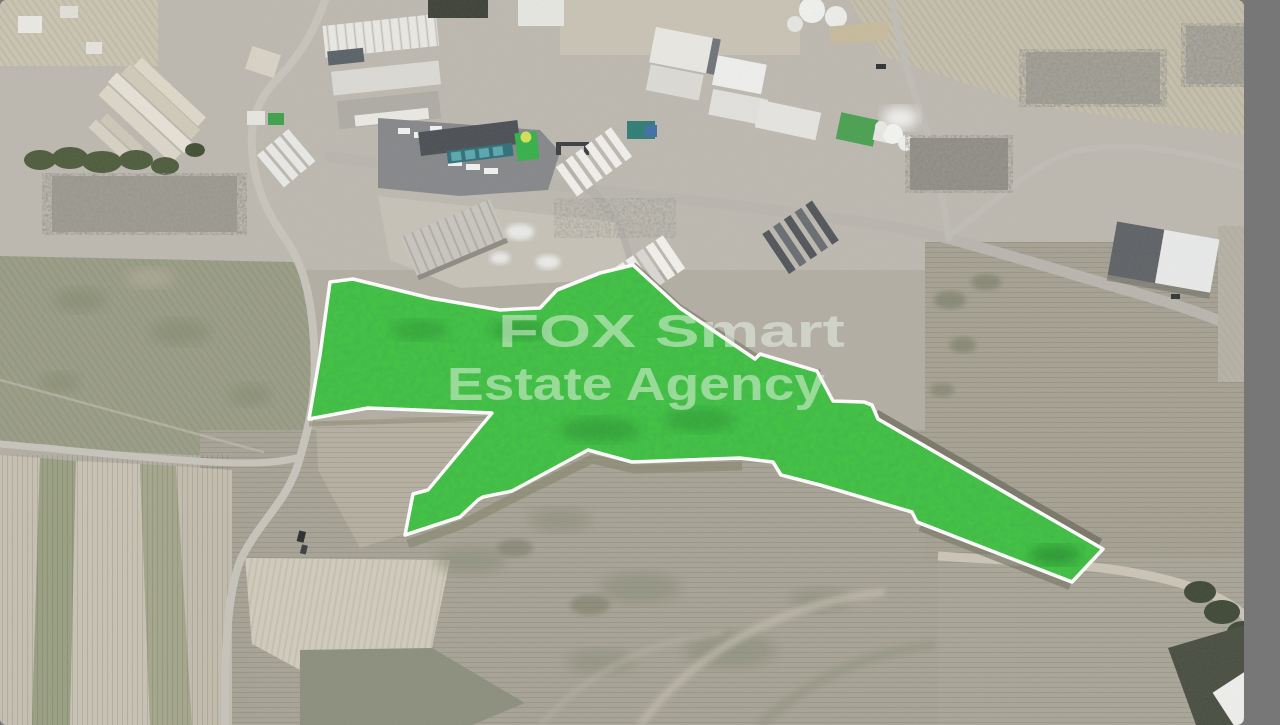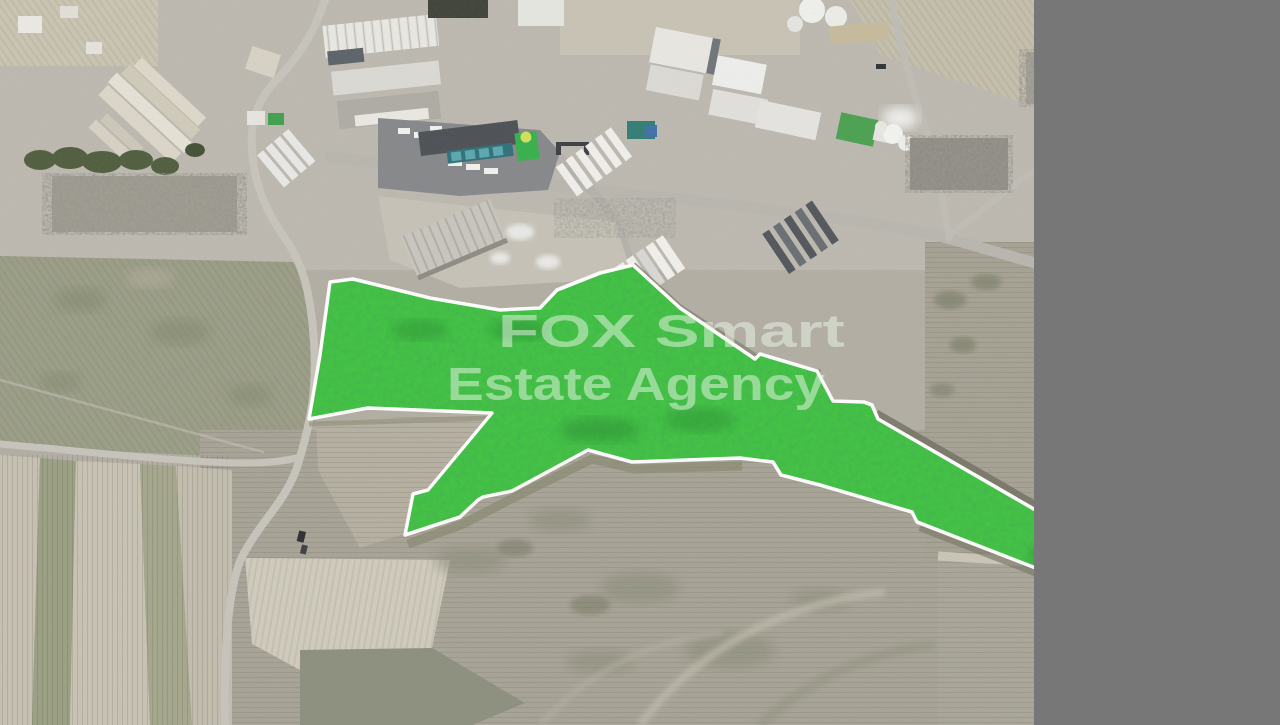--- a/index.html
+++ b/index.html
@@ -1,17 +1,17 @@
 <!DOCTYPE html>
 <html><head>
 <meta charset="utf-8">
 <style>
   html,body{margin:0;padding:0;background:#777;}
-  .stage{position:relative;width:1034px;height:725px;overflow:hidden;
-         font-family:"Liberation Sans",sans-serif;background:#b2aea4;}
+  .stage{position:relative;width:1244px;height:725px;overflow:hidden;
+         font-family:"Liberation Sans",sans-serif;background:#b2aea4;border-radius:7px;}
   .stage svg{display:block;width:1280px;height:725px;}
   text.wm{font-family:"Liberation Sans",sans-serif;font-weight:700;font-size:47px;}
 </style>
 </head>
 <body>
 
 <div class="stage">
 <svg viewBox="0 0 1280 725">
   <defs>
     <pattern id="fV" width="5" height="5" patternUnits="userSpaceOnUse">

